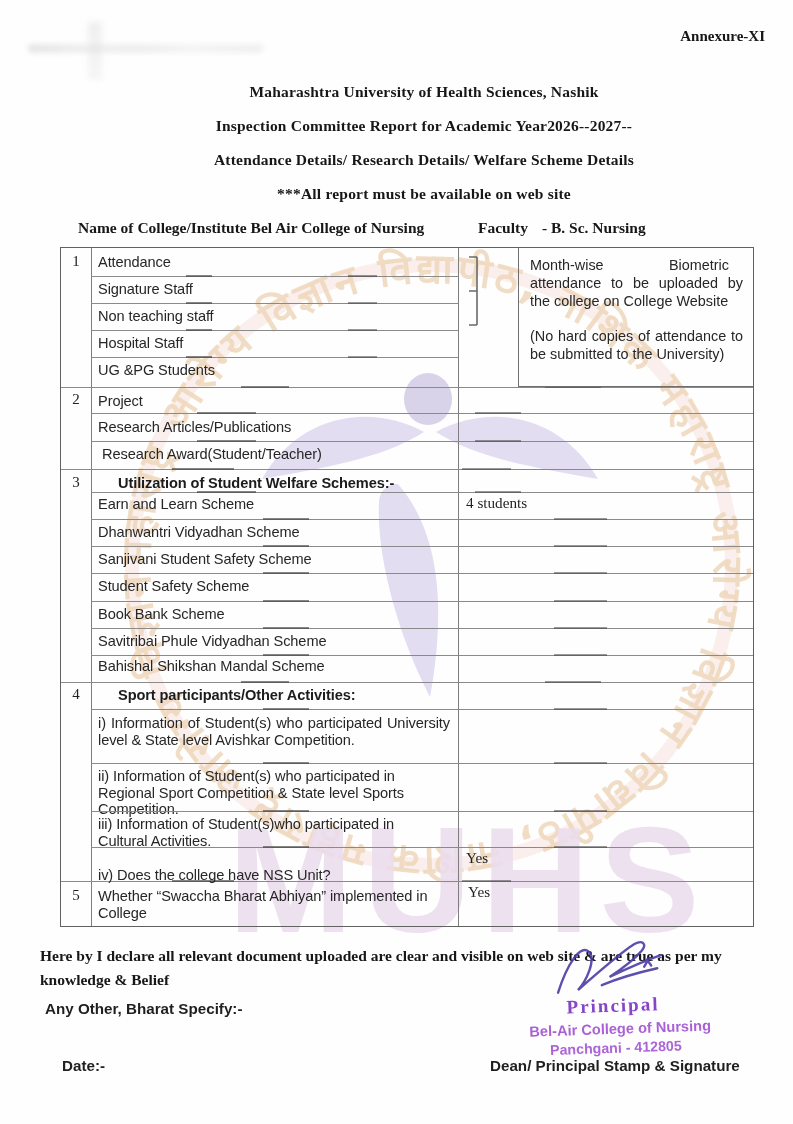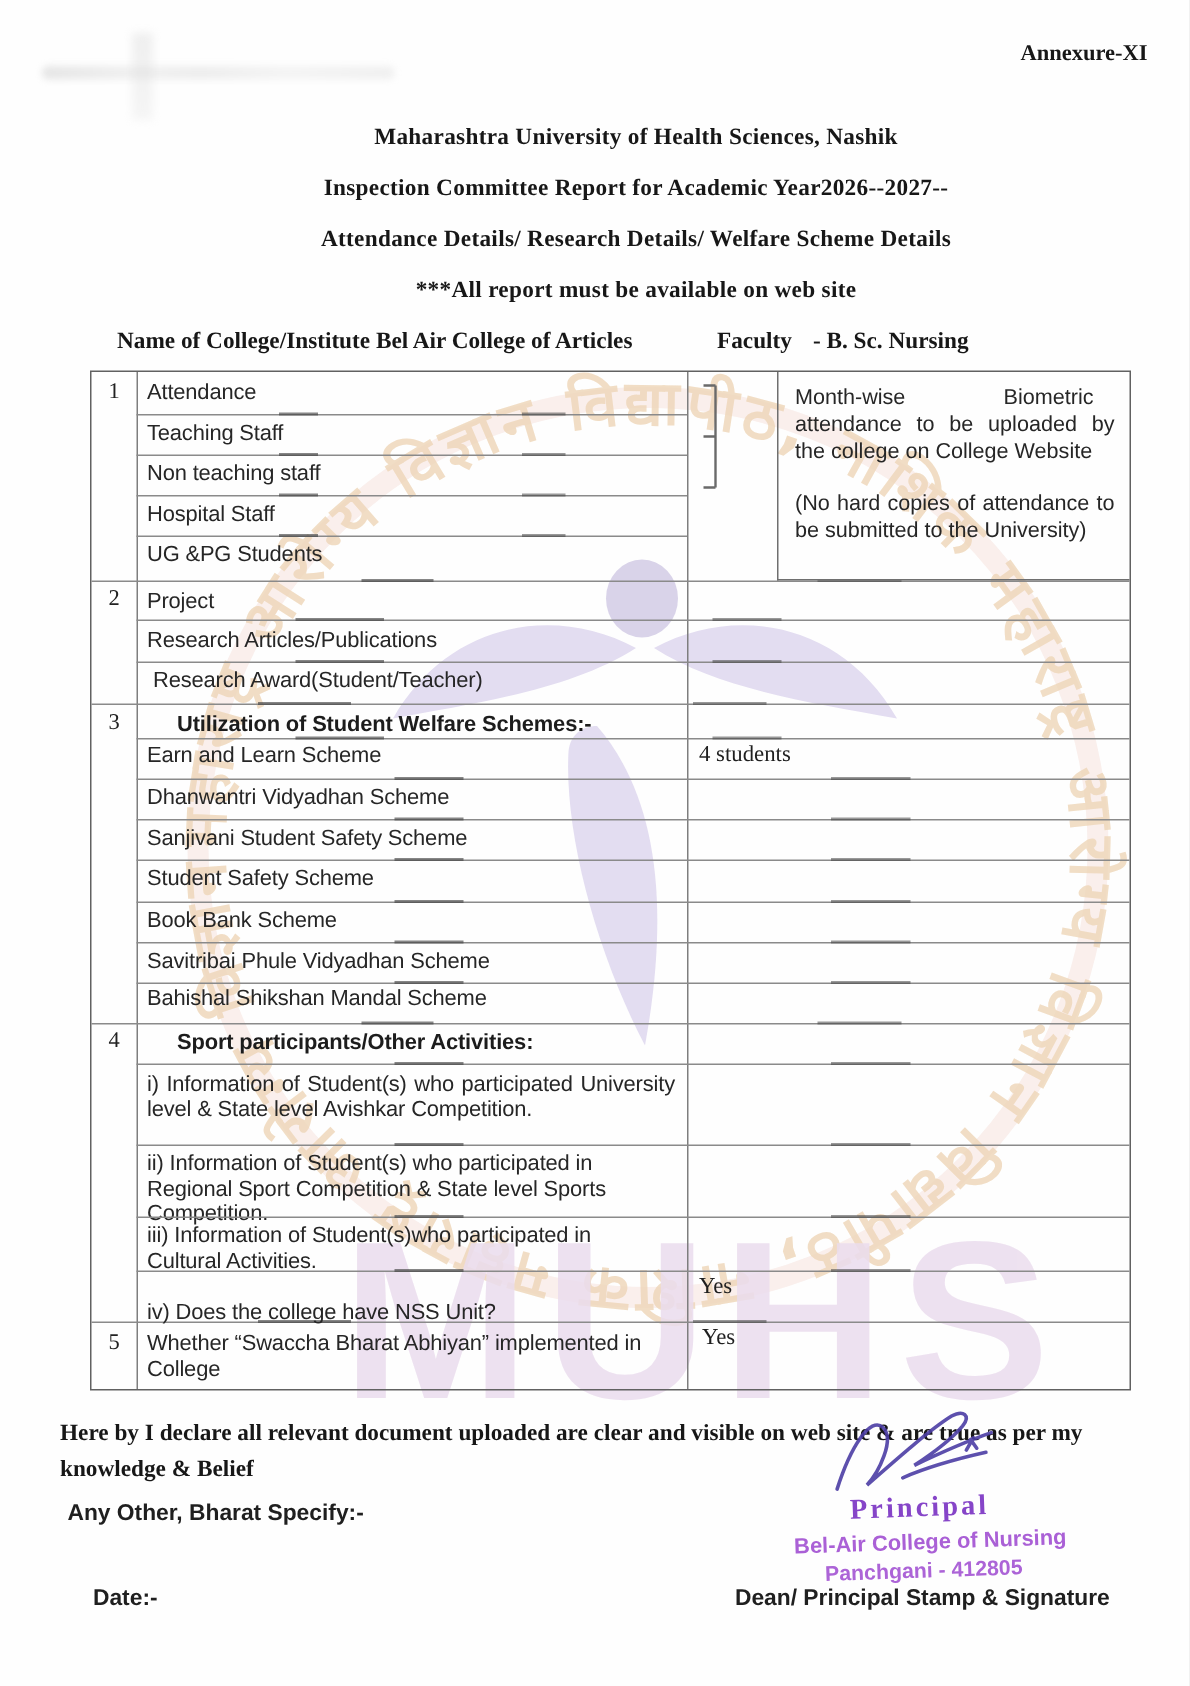--- a/index.html
+++ b/index.html
@@ -85,39 +85,39 @@
   </svg>
 
   <div class="smudge-h"></div>
   <div class="smudge-v"></div>
 
   <div class="annexure serifb">Annexure-XI</div>
   <div class="title t1 serifb">Maharashtra University of Health Sciences, Nashik</div>
   <div class="title t2 serifb">Inspection Committee Report for Academic Year2026--2027--</div>
   <div class="title t4 serifb">***All report must be available on web site</div>
   <div class="title t3 serifb">Attendance Details/ Research Details/ Welfare Scheme Details</div>
-  <div class="nameline serifb">Name of College/Institute Bel Air College of Articles</div>
+  <div class="nameline serifb">Name of College/Institute Bel Air College of Nursing</div>
   <div class="facline serifb">
     <span>Faculty</span><span class="gap"></span><span>-  B. Sc. Nursing</span>
   </div>
 
   <div class="tbl">
 
     <div class="vl" style="left:30px;top:0;height:678px;"></div>
     <div class="vl" style="left:397px;top:0;height:678px;"></div>
 
     <div class="hl full" style="top:139px;"></div>
     <div class="hl full" style="top:221px;"></div>
     <div class="hl full" style="top:434px;"></div>
     <div class="hl full" style="top:633px;"></div>
 
     <div class="num" style="top:5px;">1</div>
     <div class="cell" style="top:6px;">Attendance</div>
     <div class="hl r1" style="top:28px;"></div>
-    <div class="cell" style="top:33px;">Teaching Staff</div>
+    <div class="cell" style="top:33px;">Signature Staff</div>
     <div class="hl r1" style="top:55px;"></div>
     <div class="cell" style="top:60px;">Non teaching staff</div>
     <div class="hl r1" style="top:82px;"></div>
     <div class="cell" style="top:87px;">Hospital Staff</div>
     <div class="hl r1" style="top:109px;"></div>
     <div class="cell" style="top:114px;">UG &amp;PG Students</div>
 
     <svg class="bracket" width="22" height="72" viewBox="0 0 22 72">
       <path d="M13 2 L13 70 M13 2 L5 2 M13 36 L5 36 M13 70 L5 70" stroke="#6a6a6a" stroke-width="1.6" fill="none"></path>
     </svg>

